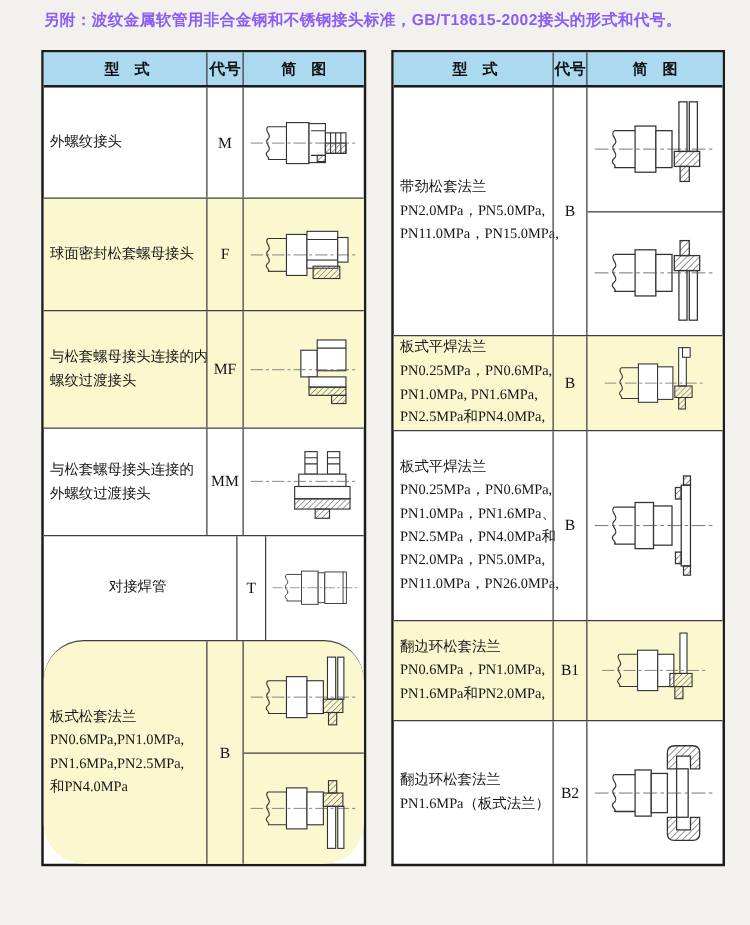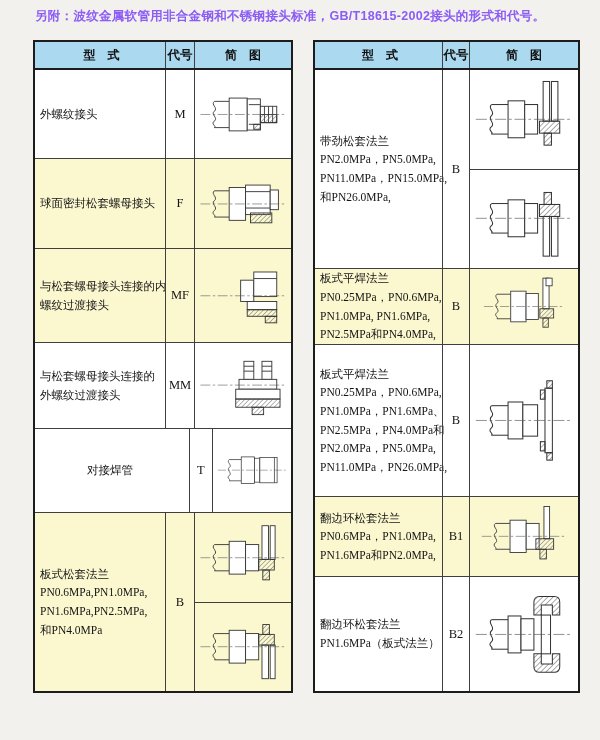--- a/index.html
+++ b/index.html
@@ -61,21 +61,21 @@
   .cell.diag{padding:0;}
   .subdiag{flex:1;display:flex;align-items:center;justify-content:center;min-height:0;}
   .subdiag + .subdiag{border-top:1px solid var(--border-inner,#3f3f3f);}
   .subdiag svg{width:94%;height:92%;display:block;}
   
   #left-body  .trow:nth-child(1){height:88px;justify-content:center;}
   #left-body  .trow:nth-child(2){height:90px;}
   #left-body  .trow:nth-child(3){height:94px;}
   #left-body  .trow:nth-child(4){height:86px;}
   #left-body  .trow:nth-child(5){height:84px;padding-left:47px;}
-  #left-body  .trow:nth-child(6){height:179px;}
+  #left-body  .trow:nth-child(6){height:179px;border-radius:32px;}
   #right-body .trow:nth-child(1){height:198px;}
   #right-body .trow:nth-child(2){height:76px;}
   #right-body .trow:nth-child(3){height:152px;}
   #right-body .trow:nth-child(4){height:80px;}
   #right-body .trow:nth-child(5){height:115px;}
 </style>
 </head>
 <body>
 
 <div class="page">
@@ -298,21 +298,20 @@
         <div class="cell type th">型　式</div>
         <div class="cell code th">代号</div>
         <div class="cell diag th">简　图</div>
       </div>
       <div id="right-body">
           <div class="trow">
             <div class="cell type">
               <div class="tline">带劲松套法兰</div>
               <div class="tline">PN2.0MPa，PN5.0MPa,</div>
               <div class="tline">PN11.0MPa，PN15.0MPa,</div>
-              <div class="tline">和PN26.0MPa,</div>
             </div>
             <div class="cell code">B</div>
             <div class="cell diag">
               <div class="subdiag">
                 <svg viewBox="0 0 110 90" preserveAspectRatio="xMidYMid meet">
     <defs>
                     <pattern id="H8" width="4" height="4" patternUnits="userSpaceOnUse" patternTransform="rotate(45)">
       <line x1="0" y1="0" x2="0" y2="4" stroke="#666" stroke-width="1.2"></line>
                     </pattern>
                   </defs>

